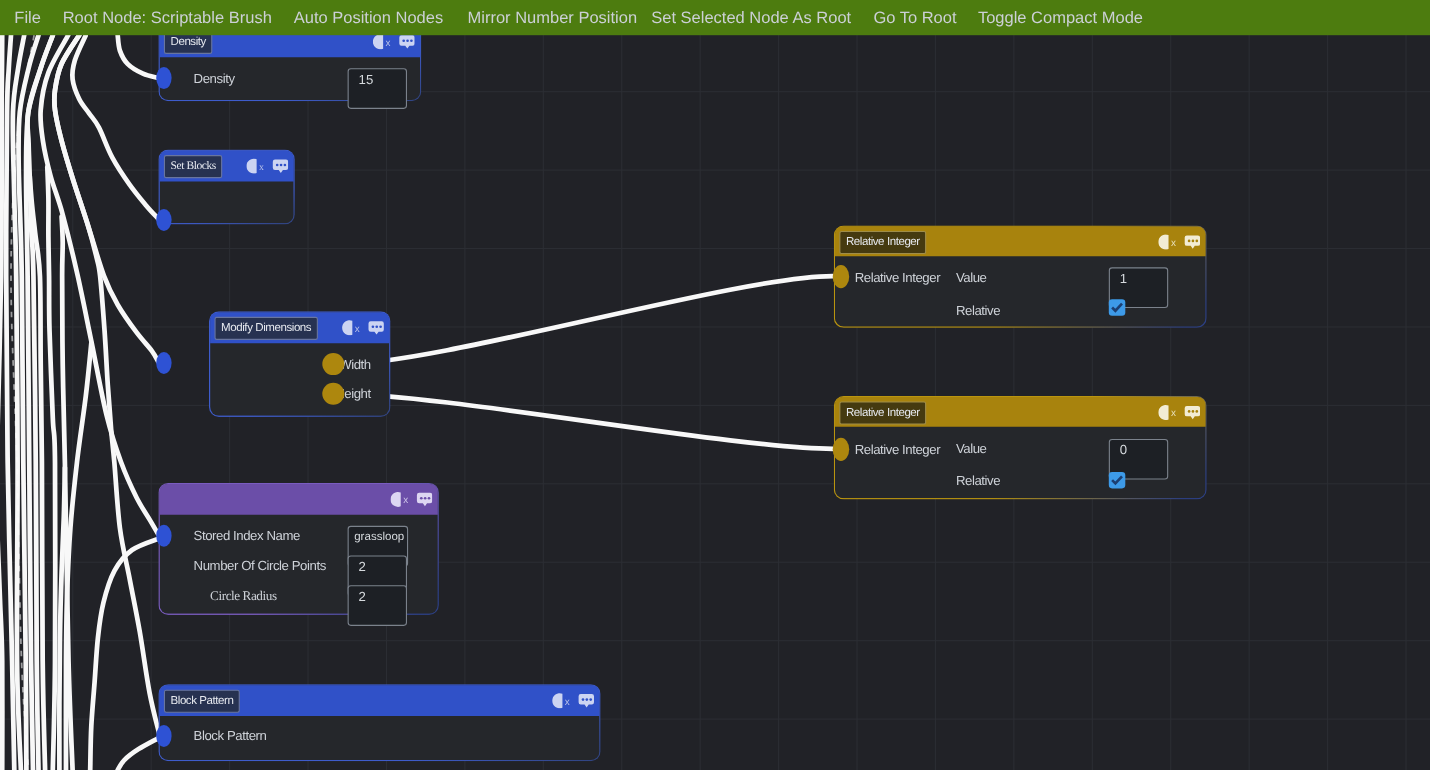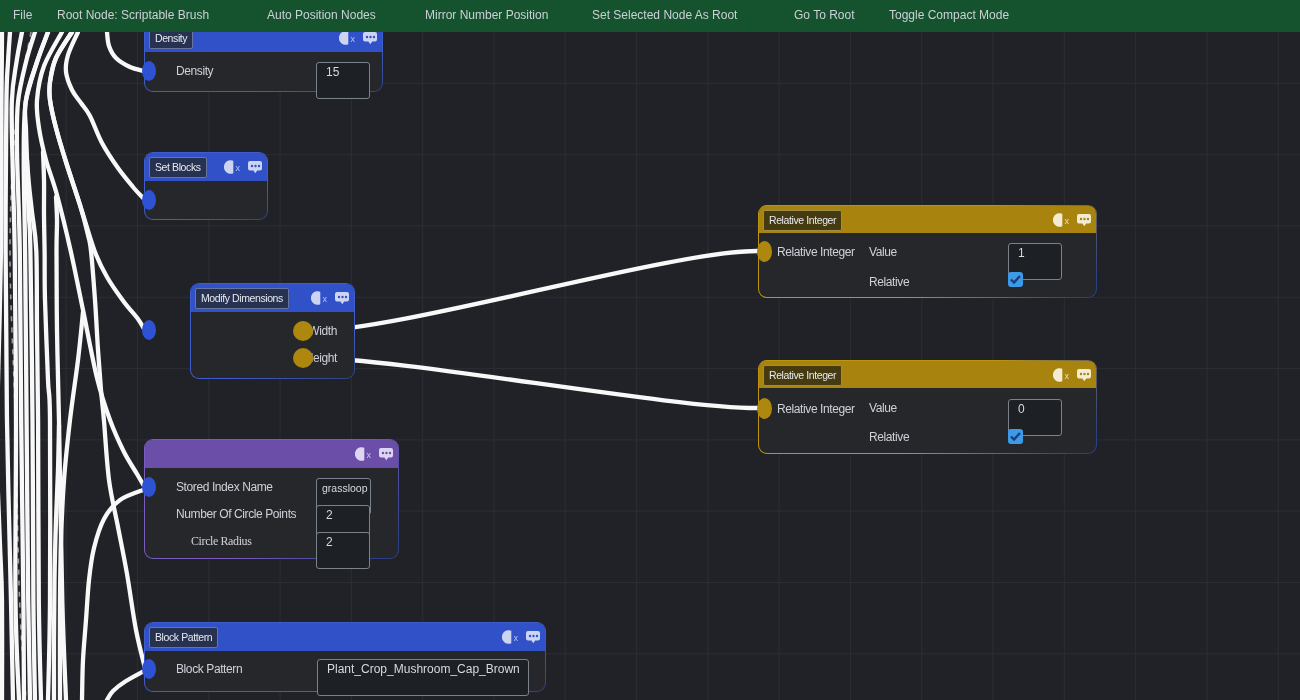--- a/index.html
+++ b/index.html
@@ -16,22 +16,22 @@
   .node{position:absolute;border-radius:9px;z-index:3;border:1.5px solid transparent;}
   .hdr{position:absolute;left:0;right:0;top:0;height:28px;border-radius:7px 7px 0 0;}
   .tbox{position:absolute;left:4px;top:4px;height:19px;line-height:19px;
         padding:0 5px;font-size:10.5px;letter-spacing:-0.4px;color:#e6e9ef;border:1px solid;border-radius:2px;
         white-space:nowrap;}
   .ics{position:absolute;top:7px;right:5px;height:14px;display:flex;align-items:center;}
   .rowlab{position:absolute;font-size:12px;letter-spacing:-0.4px;color:#ced2d8;white-space:nowrap;}
   .ibox{position:absolute;background:#1d2025;border:1px solid #7b828c;border-radius:3px;
         font-size:12px;color:#d6dade;line-height:19px;padding:0 0 16px 9px;white-space:nowrap;overflow:hidden;}
   .port{position:absolute;z-index:4;border-radius:50%;}
-  .menu{position:absolute;left:0;top:0;width:1300px;height:32px;background:#14532d;z-index:10;
-        font-size:12px;color:#ccd0d6;white-space:nowrap;}
+  .menu{position:absolute;left:0;top:0;width:1300px;height:32px;background:#4d7c0f;z-index:10;
+        font-size:15px;color:#ccd0d6;white-space:nowrap;}
   .menu span{position:absolute;top:8px;}
   .blue .hdr{background:#3051c8;}
   .blue{background:linear-gradient(#25272b,#25272b) padding-box,
         linear-gradient(160deg,#3e5ccc 70%,#30437e 100%) border-box;}
   .blue .tbox{background:#273251;border-color:#68759f;}
   .gold .hdr{background:#a8830d;}
   .gold{background:linear-gradient(#25272b,#25272b) padding-box,
         linear-gradient(135deg,#bb950f 55%,#2c4086 95%) border-box;}
   .gold .tbox{background:#453a10;border-color:#9f8d4a;}
   .purp .hdr{background:#6b4ea8;}
@@ -88,21 +88,21 @@
             <circle cx="11" cy="6" r="1.2" fill="#3051c8"></circle>
           </g>
     </svg>
       </div>
   </div>
   <div class="rowlab" style="left:31px;top:40px;">Density</div>
   <div class="ibox" style="left:171px;top:38px;width:43px;height:19px;">15</div>
 </div>
 <div class="port" style="left:142px;top:61px;width:14px;height:20px;background:#2e52d4;"></div>
 
-<div class="node blue" style="left:144px;top:152px;width:122px;height:66px;">
+<div class="node blue" style="left:144px;top:136px;width:122px;height:66px;font-family:Liberation Serif, serif;">
   <div class="hdr">
       <div class="tbox">Set Blocks</div>
     <div class="ics">
         <svg width="38" height="14" viewBox="0 0 38 14">
       <path d="M9.3,0.7 A6.8,6.8 0 1 0 9.3,13.3 Z" fill="#ccd4f2"></path>
       <text x="11.5" y="10.5" font-size="9" fill="#b9c2e8">x</text>
       <g transform="translate(24,0)">
             <path d="M2,1 h10 q2,0 2,2 v5.5 q0,2 -2,2 h-2.8 l-1.9,2.7 l-1.9,-2.7 h-3.4 q-2,0 -2,-2 v-5.5 q0,-2 2,-2 Z" fill="#ccd4f2"></path>
       <circle cx="4" cy="6" r="1.2" fill="#3051c8"></circle>
             <circle cx="7.5" cy="6" r="1.2" fill="#3051c8"></circle>
@@ -171,21 +171,20 @@
       <g transform="translate(24,0)">
             <path d="M2,1 h10 q2,0 2,2 v5.5 q0,2 -2,2 h-2.8 l-1.9,2.7 l-1.9,-2.7 h-3.4 q-2,0 -2,-2 v-5.5 q0,-2 2,-2 Z" fill="#ccd4f2"></path>
       <circle cx="4" cy="6" r="1.2" fill="#3051c8"></circle>
             <circle cx="7.5" cy="6" r="1.2" fill="#3051c8"></circle>
             <circle cx="11" cy="6" r="1.2" fill="#3051c8"></circle>
           </g>
     </svg>
       </div>
   </div>
   <div class="rowlab" style="left:31px;top:39px;">Block Pattern</div>
-  <div class="ibox" style="left:172px;top:36px;width:201px;height:19px;">Plant_Crop_Mushroom_Cap_Brown</div>
 </div>
 <div class="port" style="left:142px;top:659px;width:14px;height:20px;background:#2e52d4;"></div>
 
 <div class="node gold" style="left:758px;top:205px;width:337px;height:91px;">
   <div class="hdr" style="height:27px;">
       <div class="tbox">Relative Integer</div>
     <div class="ics">
         <svg width="38" height="14" viewBox="0 0 38 14">
       <path d="M9.3,0.7 A6.8,6.8 0 1 0 9.3,13.3 Z" fill="#f2ecd4"></path>
       <text x="11.5" y="10.5" font-size="9" fill="#e8e0bd">x</text>

